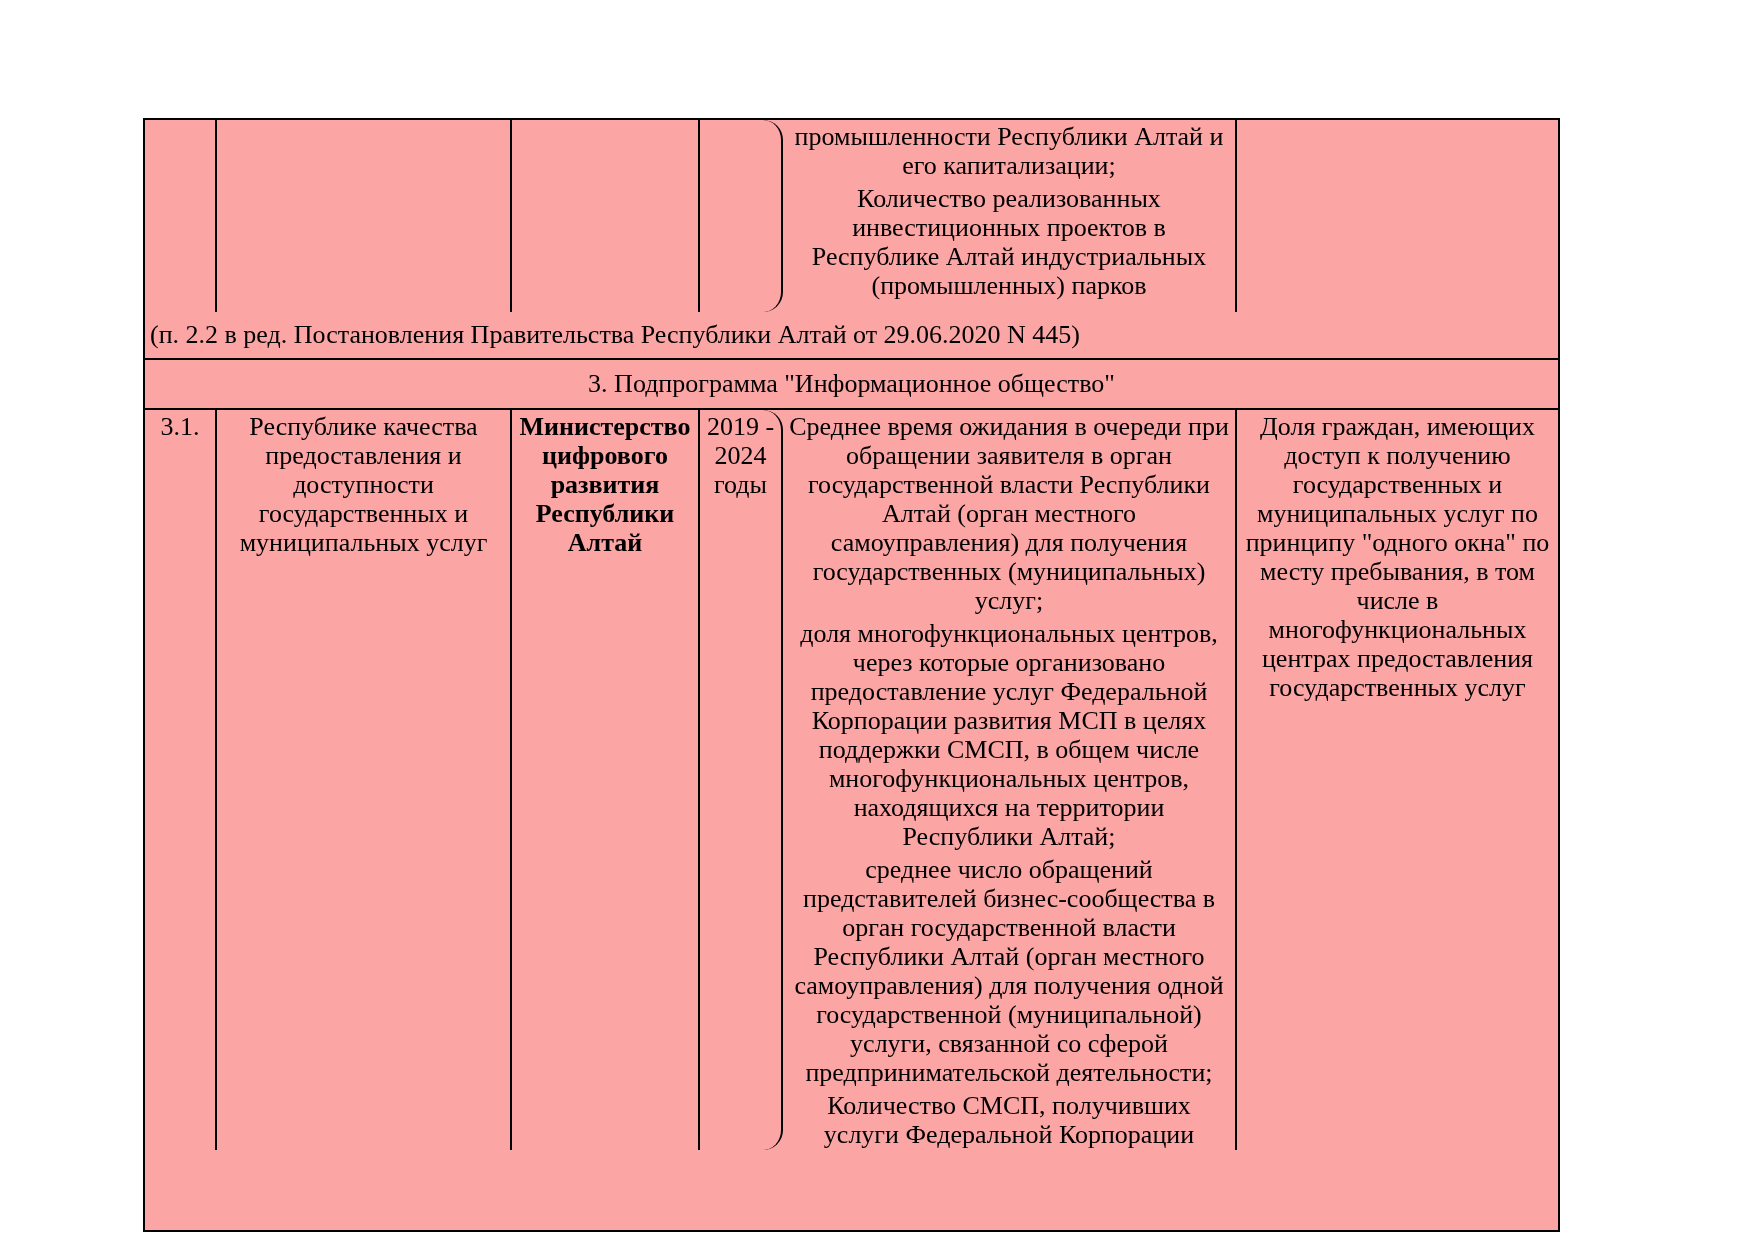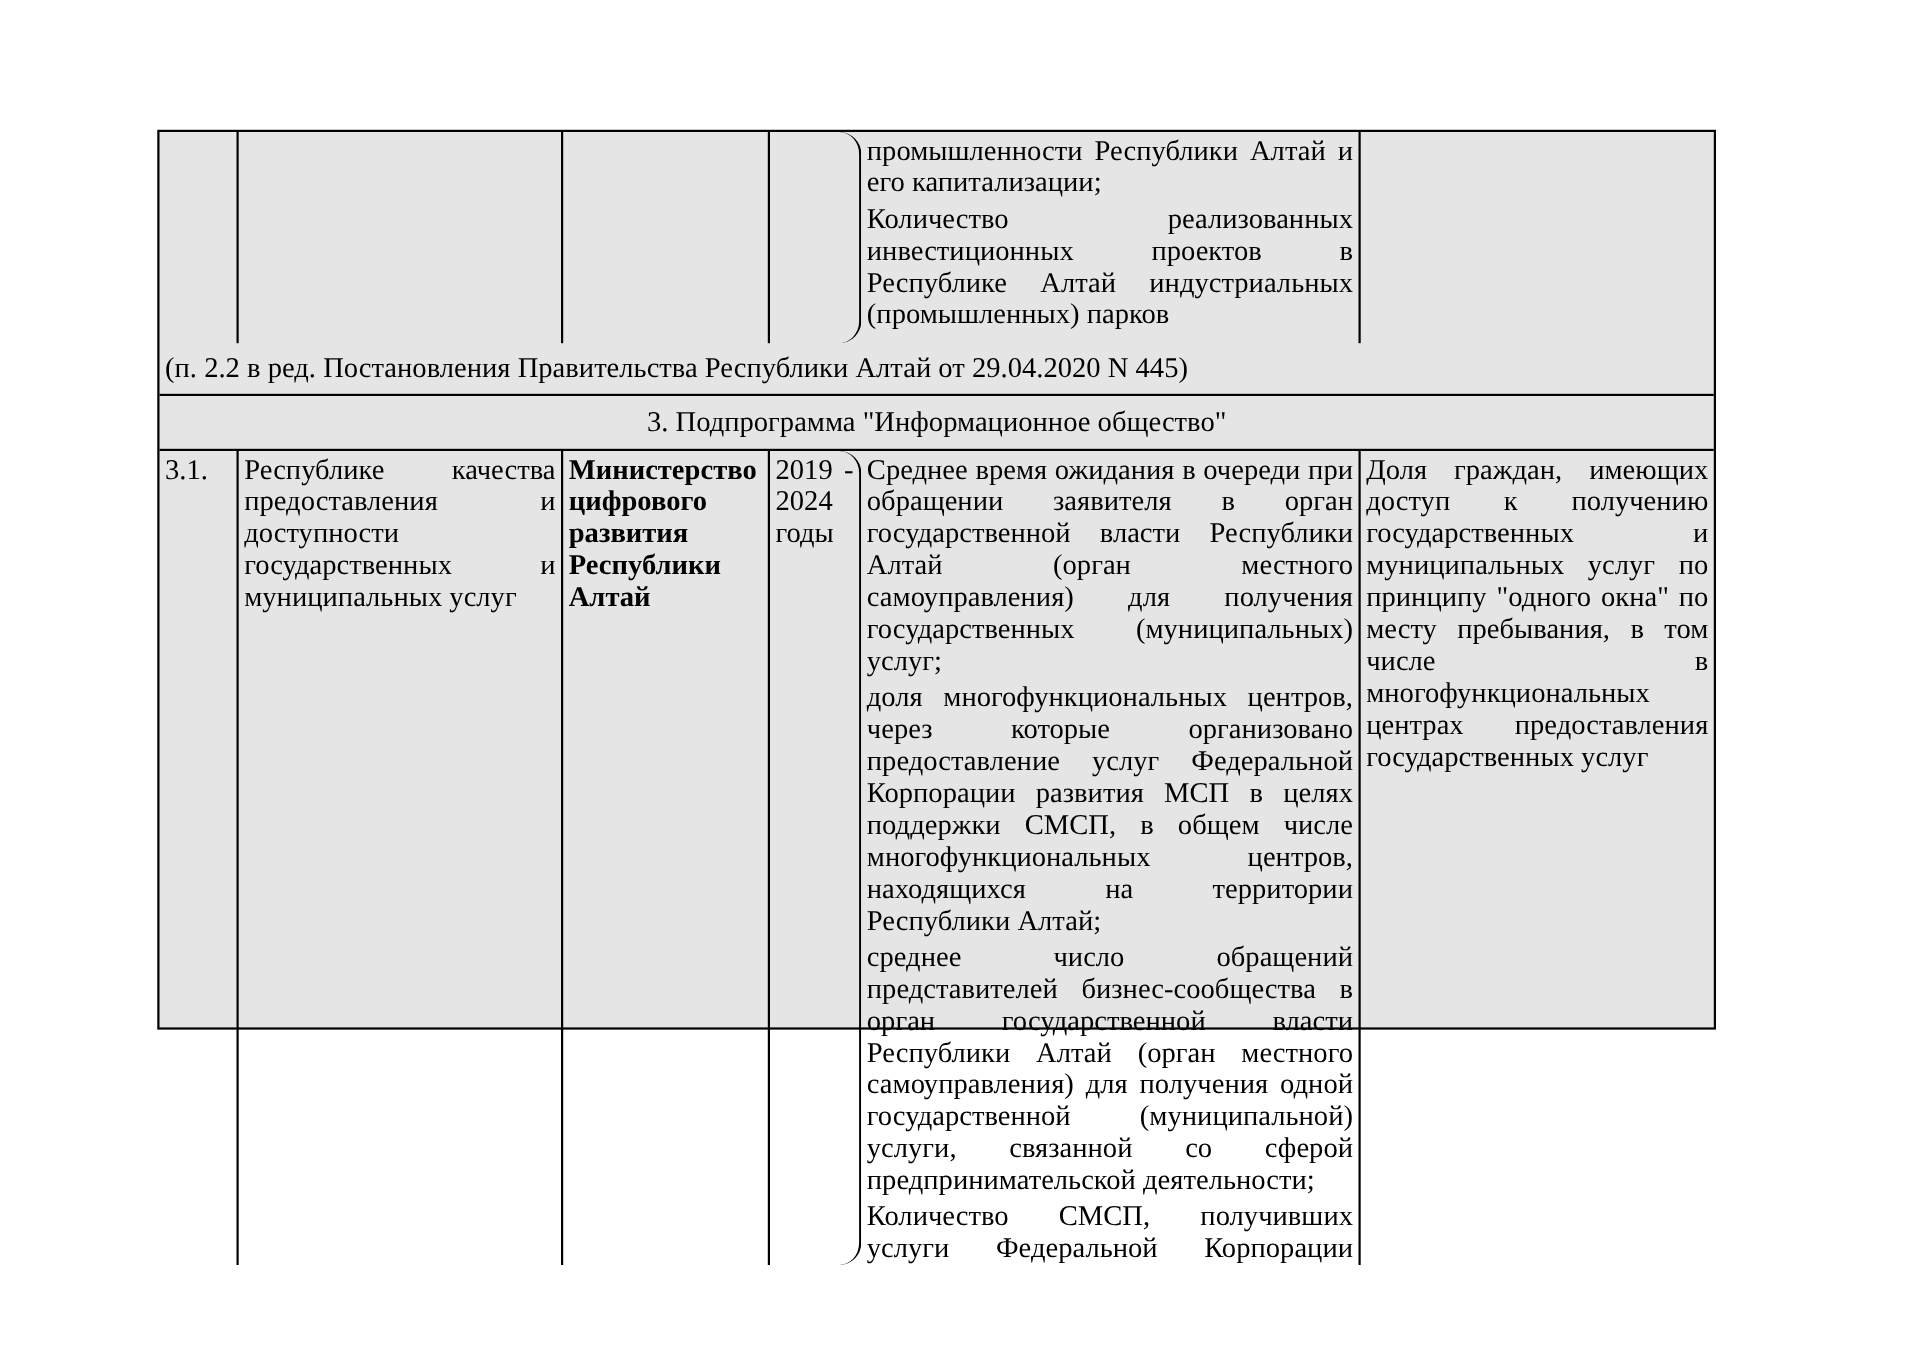--- a/index.html
+++ b/index.html
@@ -7,23 +7,23 @@
     width: 1754px; height: 1240px;
     background: #ffffff;
     font-family: "Liberation Serif", "DejaVu Serif", serif;
     color: #000000;
     font-size: 26px;
     line-height: 29px;
   }
   .doc-table {
     position: absolute;
     left: 143px; top: 118px;
-    width: 1417px; height: 818px;
+    width: 1417px; height: 1114px;
     border: 2px solid #000000;
-    background: #e5e5e5;
+    background: #fca5a5;
   }
   .trow { display: flex; width: 100%; }
   .row-carryover { height: 192px; }
   .row-note {
     height: 48px;
     border-bottom: 2px solid #000000;
     padding: 8px 5px 0 5px;
     text-align: left;
   }
   .row-section {
@@ -40,42 +40,42 @@
     text-align: justify;
     overflow: hidden;
   }
   .cell:last-child { border-right: none; flex: 1 1 auto; }
   .c1 { width: 72px; text-align: left; }
   .c2 { width: 295px; }
   .c3 { width: 188px; font-weight: bold; }
   .c4 { width: 83px; border-radius: 20px; }
   .c5 { width: 454px; }
   .c6 { }
-  .cell p { margin: 0 0 4px 0; }
+  .cell p { margin: 0 0 4px 0; text-align: center; }
   .cell p:last-child { margin-bottom: 0; }
 </style>
 </head>
 <body>
 
 <div class="doc-table">
 
   <div class="trow row-carryover">
     <div class="cell c1"></div>
     <div class="cell c2"></div>
     <div class="cell c3"></div>
     <div class="cell c4"></div>
     <div class="cell c5">
       <p>промышленности Республики Алтай и его капитализации;</p>
       <p>Количество реализованных инвестиционных проектов в Республике Алтай индустриальных (промышленных) парков</p>
     </div>
     <div class="cell c6"></div>
   </div>
 
   <div class="row-note">
-    <span>(п. 2.2 в ред. Постановления Правительства Республики Алтай от 29.04.2020 N 445)</span>
+    <span>(п. 2.2 в ред. Постановления Правительства Республики Алтай от 29.06.2020 N 445)</span>
   </div>
 
   <div class="row-section">
     <span>3. Подпрограмма "Информационное общество"</span>
   </div>
 
   <div class="trow row-main">
     <div class="cell c1">
       <p>3.1.</p>
     </div>

